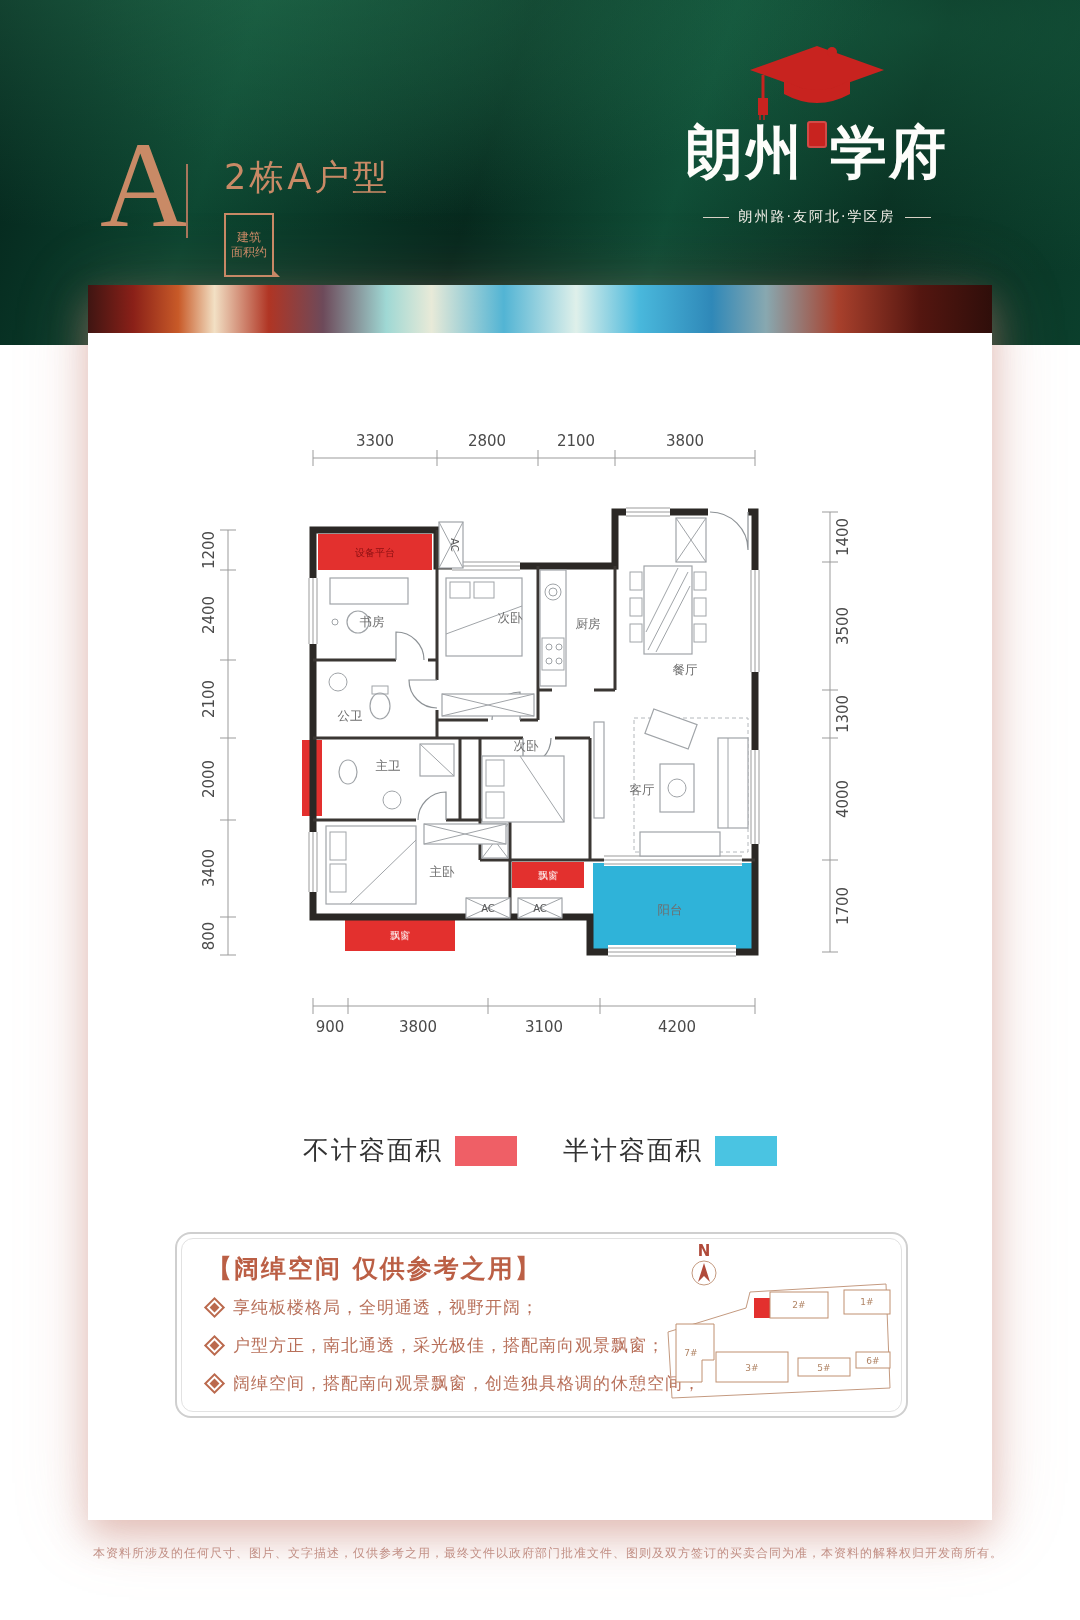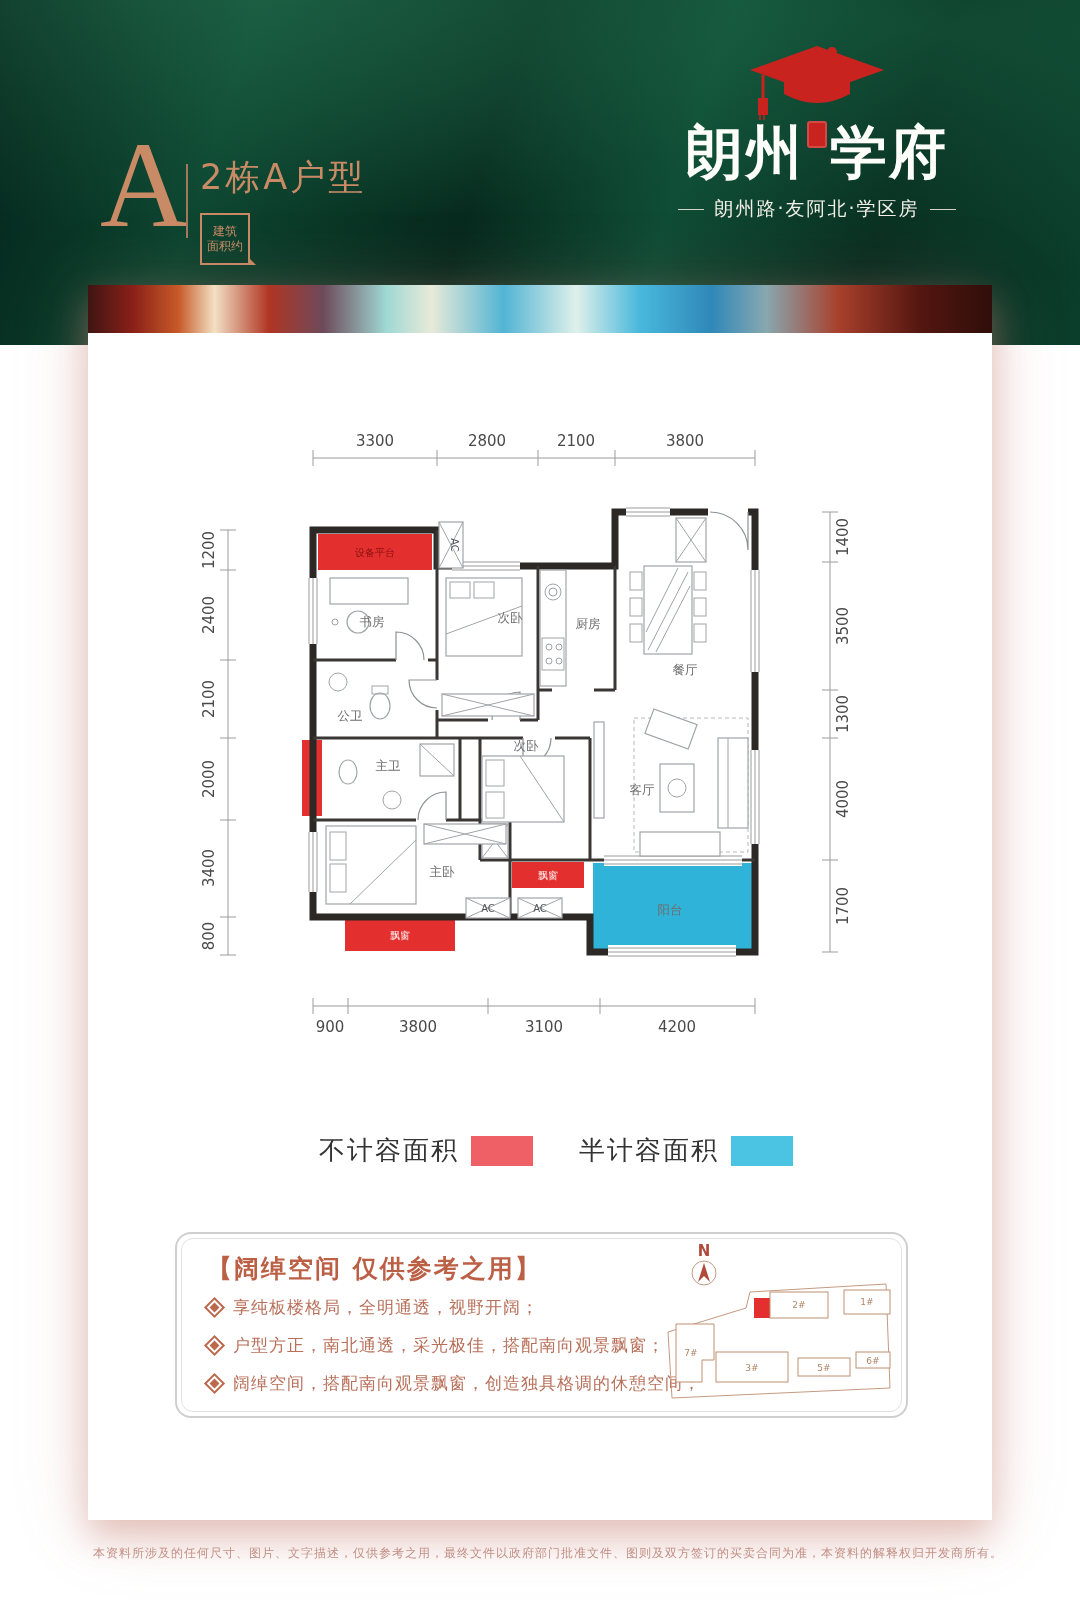--- a/index.html
+++ b/index.html
@@ -10,40 +10,40 @@
   .green-band{position:absolute;left:0;top:0;width:1080px;height:345px;
     background:
       radial-gradient(120% 160% at 18% -20%, rgba(45,125,88,.55), transparent 55%),
       radial-gradient(130% 120% at 85% 8%, rgba(28,105,72,.5), transparent 60%),
       linear-gradient(108deg,#04221a 0%,#0c4530 22%,#06281d 45%,#0e4a34 62%,#072a1e 80%,#0b3f2c 100%);}
 
   
   .big-a{position:absolute;left:100px;top:124px;font-family:"Liberation Serif","DejaVu Serif",serif;
          font-size:122px;line-height:1;color:#c98a66;}
   .hdr-divider{position:absolute;left:186px;top:164px;width:2px;height:74px;background:#a8765c;}
-  .unit-block{position:absolute;left:200px;top:154px;}
+  .unit-block{position:absolute;left:224px;top:154px;}
   .unit-title{font-size:35px;color:#c98a66;letter-spacing:3px;font-weight:500;}
   .area-row{display:flex;align-items:flex-end;margin-top:12px;}
-  .area-tag{border:2px solid #c98a66;color:#c98a66;font-size:12px;line-height:1.25;padding:9px 5px;
+  .area-tag{border:2px solid #c98a66;color:#c98a66;font-size:12px;line-height:1.25;padding:15px 5px;
             text-align:center;margin-bottom:2px;position:relative;}
   .area-tag::after{content:"";position:absolute;right:-8px;bottom:-2px;width:0;height:0;
             border-left:8px solid #c98a66;border-top:8px solid transparent;}
   .area-big{font-size:50px;color:#c98a66;font-weight:600;line-height:.9;margin-left:12px;}
   .area-big sup{font-size:22px;}
   .layout-text{font-size:40px;color:#c98a66;font-weight:500;line-height:.95;margin-left:34px;letter-spacing:3px;}
 
   
   .brand{position:absolute;left:674px;top:36px;width:286px;text-align:center;}
   .cap-icon{display:block;margin:0 auto;}
   .brand-name{display:flex;justify-content:center;align-items:flex-start;color:#fdfdfa;font-size:57px;
               font-weight:700;letter-spacing:2px;line-height:1;margin-top:0;}
   .brand-seal{width:20px;height:27px;background:#c8231f;border-radius:3px;margin:0 3px;flex:0 0 auto;
               transform:translateY(-3px);box-shadow:inset 0 0 0 2px rgba(255,255,255,.18);}
-  .brand-tagline{display:flex;align-items:center;justify-content:center;gap:10px;margin-top:15px;
-                 color:#f2efe8;font-size:19px;letter-spacing:2px;}
+  .brand-tagline{display:flex;align-items:center;justify-content:center;gap:10px;margin-top:27px;
+                 color:#f2efe8;font-size:14px;letter-spacing:2px;}
   .tag-line{width:26px;height:1px;background:#d8d2c6;flex:0 0 auto;}
 
   
   .card{position:absolute;left:88px;top:285px;width:904px;height:1235px;background:#ffffff;
         box-shadow:0 16px 34px rgba(200,130,118,.45),0 4px 70px rgba(200,130,118,.22);}
   .art-strip{position:absolute;left:0;top:0;width:100%;height:48px;
       background:linear-gradient(90deg,#3f1512 0%,#8a2018 5%,#c85a28 10%,#f2e0c4 14%,#b03524 20%,
       #6d4a5a 26%,#9fd8d4 33%,#e8ead8 38%,#52b4d4 46%,#dff0ea 54%,#49b8dc 61%,#2f88b8 69%,
       #88a8b0 75%,#a8402c 83%,#541610 92%,#2f0e0a 100%);}
 
@@ -59,21 +59,21 @@
   .winbg{fill:#ffffff;}
   .winline{stroke:#9b9b9b;stroke-width:1;}
   .dimline{stroke:#9b9b9b;stroke-width:1;}
   .dimtxt{font-size:15px;fill:#4a4a4a;}
   .roomtxt{font-size:12.5px;fill:#6e6e6e;}
   .redtxt{font-size:10px;fill:#8c1012;}
   .whitetxt{font-size:10px;fill:#ffffff;opacity:.92;}
   .actxt{font-size:10px;fill:#555555;}
 
   
-  .legend{position:absolute;left:16px;top:848px;width:100%;display:flex;justify-content:center;
+  .legend{position:absolute;left:0;top:848px;width:100%;display:flex;justify-content:center;
           align-items:center;gap:46px;}
   .legend-item{display:flex;align-items:center;gap:12px;}
   .legend-label{font-size:26px;color:#333;letter-spacing:2px;}
   .legend-swatch{width:62px;height:30px;}
   .sw-red{background:#ef5f66;}
   .sw-cyan{background:#4ac4e2;}
 
   
   .feature-box{position:absolute;left:87px;top:947px;width:733px;height:186px;border:2px solid #cfcfcf;
                border-radius:16px;box-sizing:border-box;background:#fff;}

